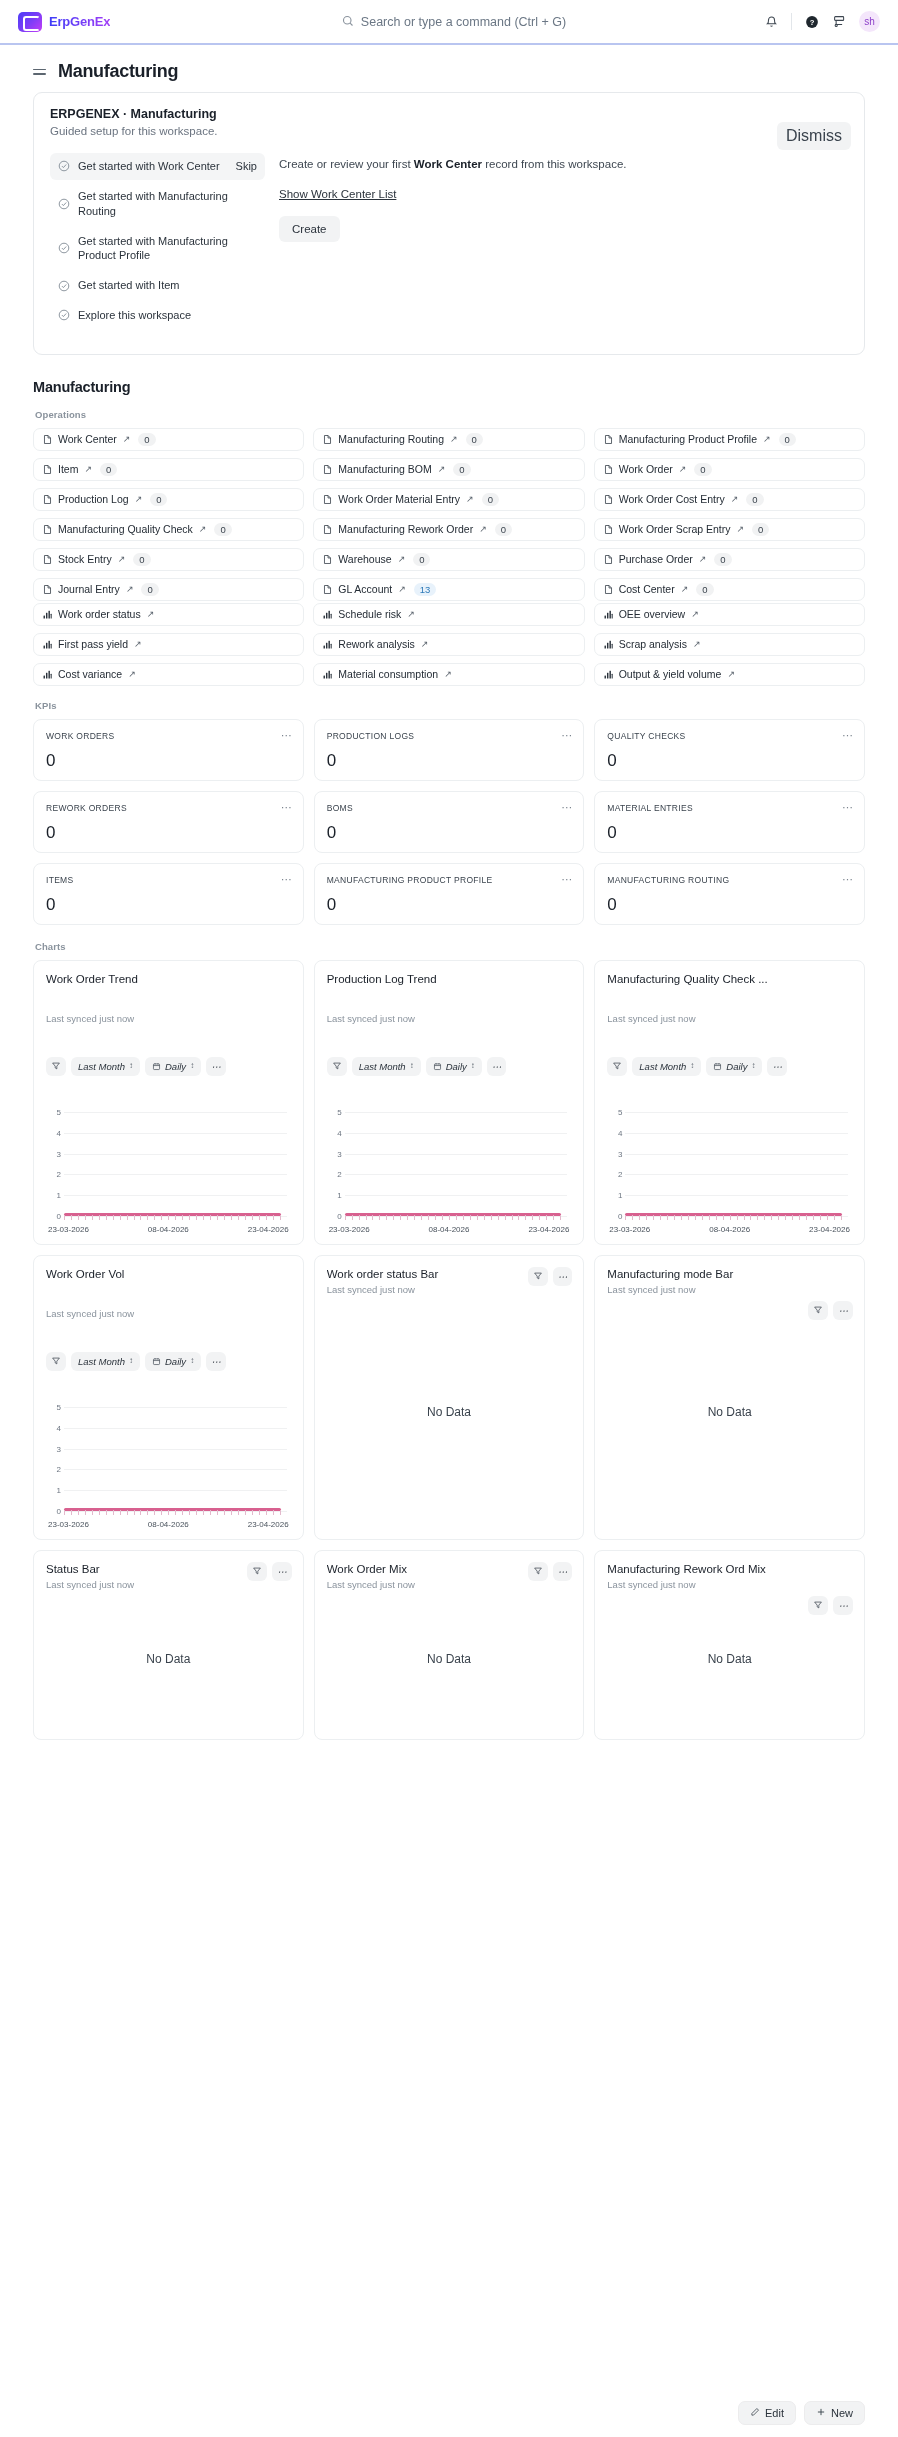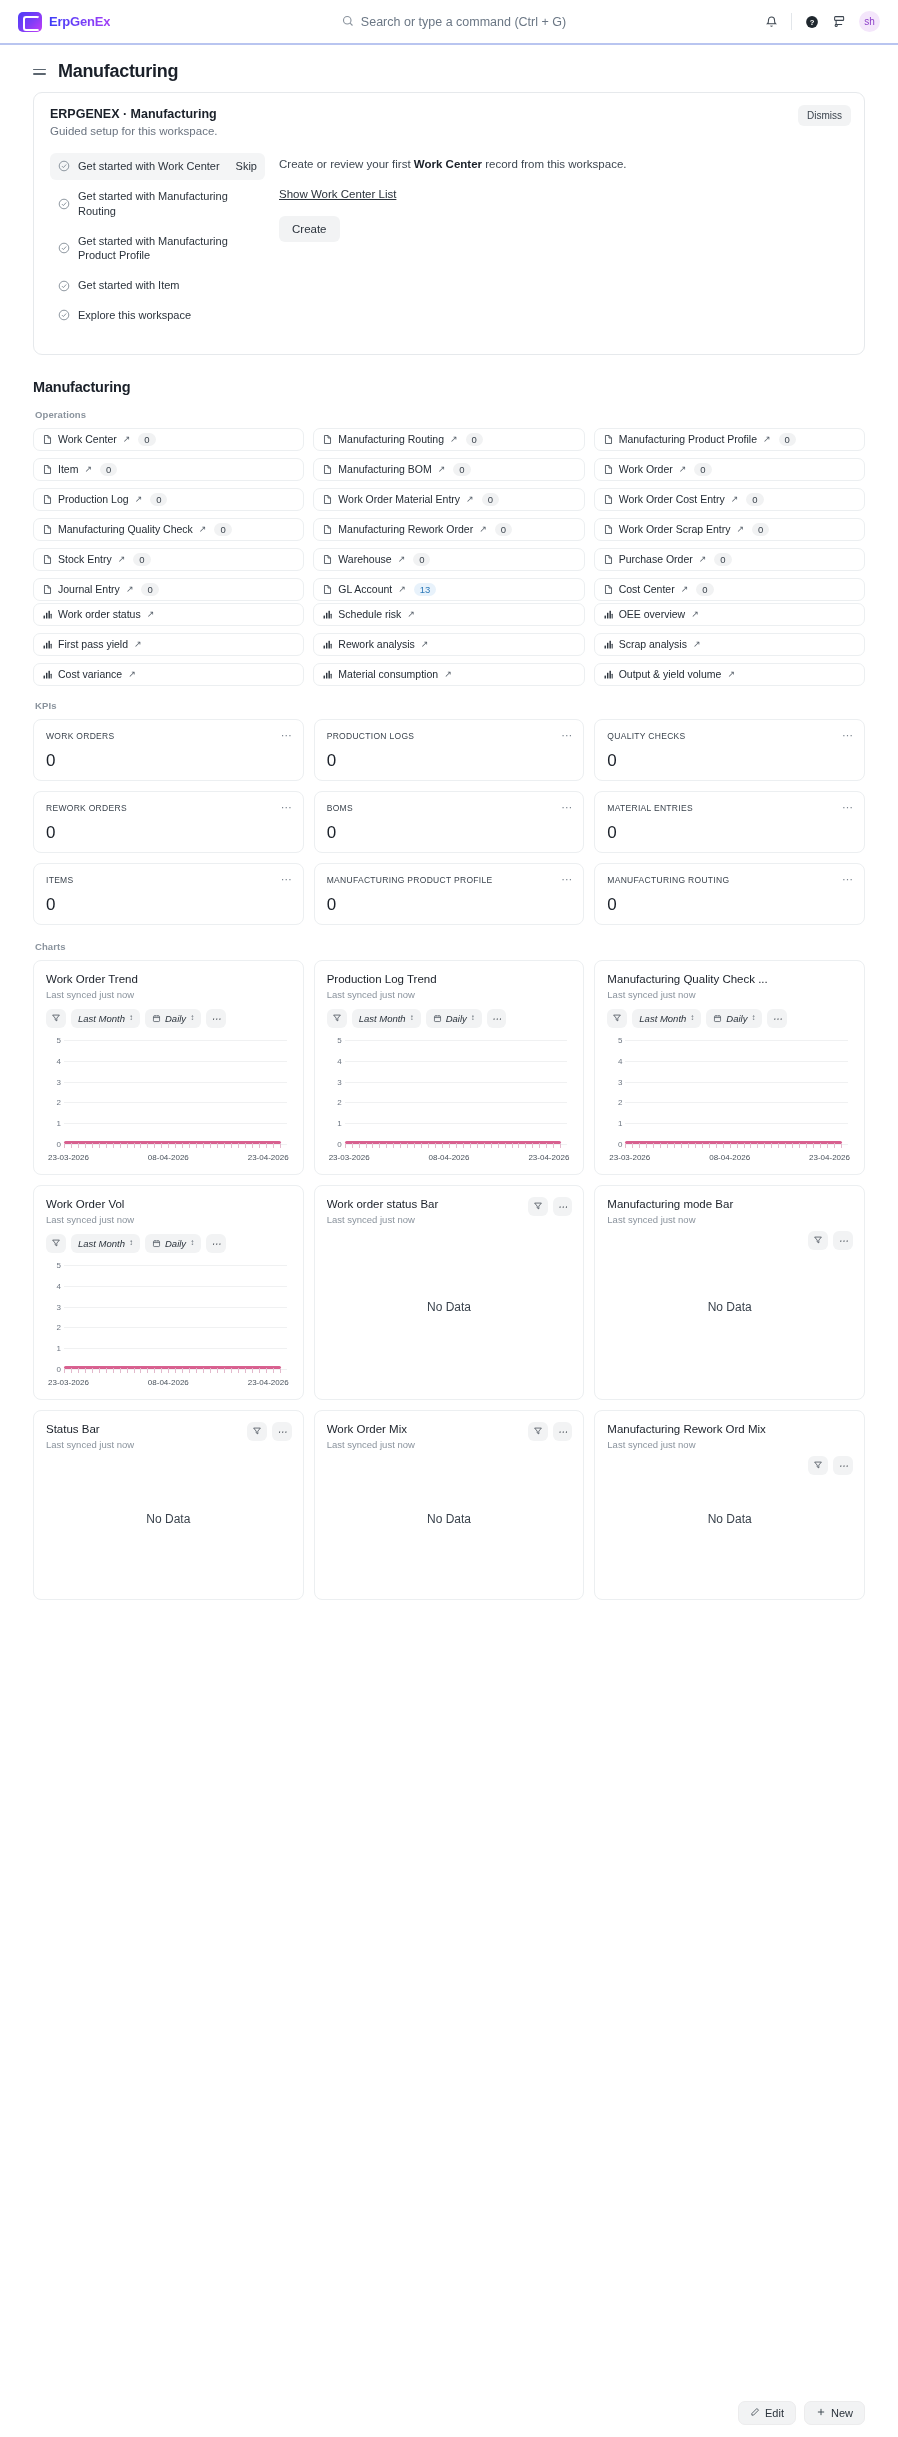--- a/index.html
+++ b/index.html
@@ -74,23 +74,23 @@
     border: 1px solid #e6e9ec;
     border-radius: 9px;
     background: #fff;
     padding: 14px 16px 22px 16px;
     position: relative;
     margin-bottom: 24px;
   }
   .onboard-head-title { font-size: 12.5px; font-weight: 700; color: #1a2029; }
   .onboard-head-sub { font-size: 11.5px; color: #6b7480; margin-top: 4px; }
   .dismiss-btn {
-    position: absolute; top: 12px; right: 13px;
+    position: absolute; top: 29px; right: 13px;
     background: #f2f3f4; border: none; border-radius: 6px;
-    font-size: 10px; color: #3a434d; padding: 5px 9px;
+    font-size: 16px; color: #3a434d; padding: 5px 9px;
     font-family: inherit; cursor: pointer;
   }
   .onboard-body { display: flex; gap: 14px; margin-top: 16px; }
   .steps { width: 215px; flex: none; }
   .step {
     display: flex; align-items: center; gap: 8px;
     padding: 6px 8px; border-radius: 6px;
     font-size: 11px; color: #2b333c; line-height: 1.35;
     min-height: 26px;
     margin-bottom: 3px;
@@ -156,21 +156,21 @@
 
   
   .charts-grid { display: grid; grid-template-columns: repeat(3, 1fr); gap: 10px; }
   .chart-card {
     border: 1px solid #eceff1; border-radius: 8px; background: #fff;
     padding: 12px 12px 10px 12px;
     position: relative;
     min-height: 190px;
     display: flex; flex-direction: column;
   }
-  .chart-card.tall { min-height: 215px; }
+  .chart-card.tall { min-height: 215px; gap: 24px; }
   .chart-title { font-size: 11.5px; font-weight: 400; color: #1a2029; white-space: nowrap; overflow: hidden; text-overflow: ellipsis; padding-right: 4px;}
   .chart-sync { font-size: 9.5px; color: #8a939d; margin-top: 4px; }
   .chart-controls { display: flex; align-items: center; gap: 5px; margin-top: 9px; flex-wrap: nowrap; }
   .pill {
     background: #f2f3f4; border: none; border-radius: 6px;
     font-size: 9.5px; color: #2b333c;
     height: 19px; padding: 0 7px;
     display: inline-flex; align-items: center; gap: 4px;
     font-family: inherit; cursor: pointer; white-space: nowrap; font-style: italic;
   }

